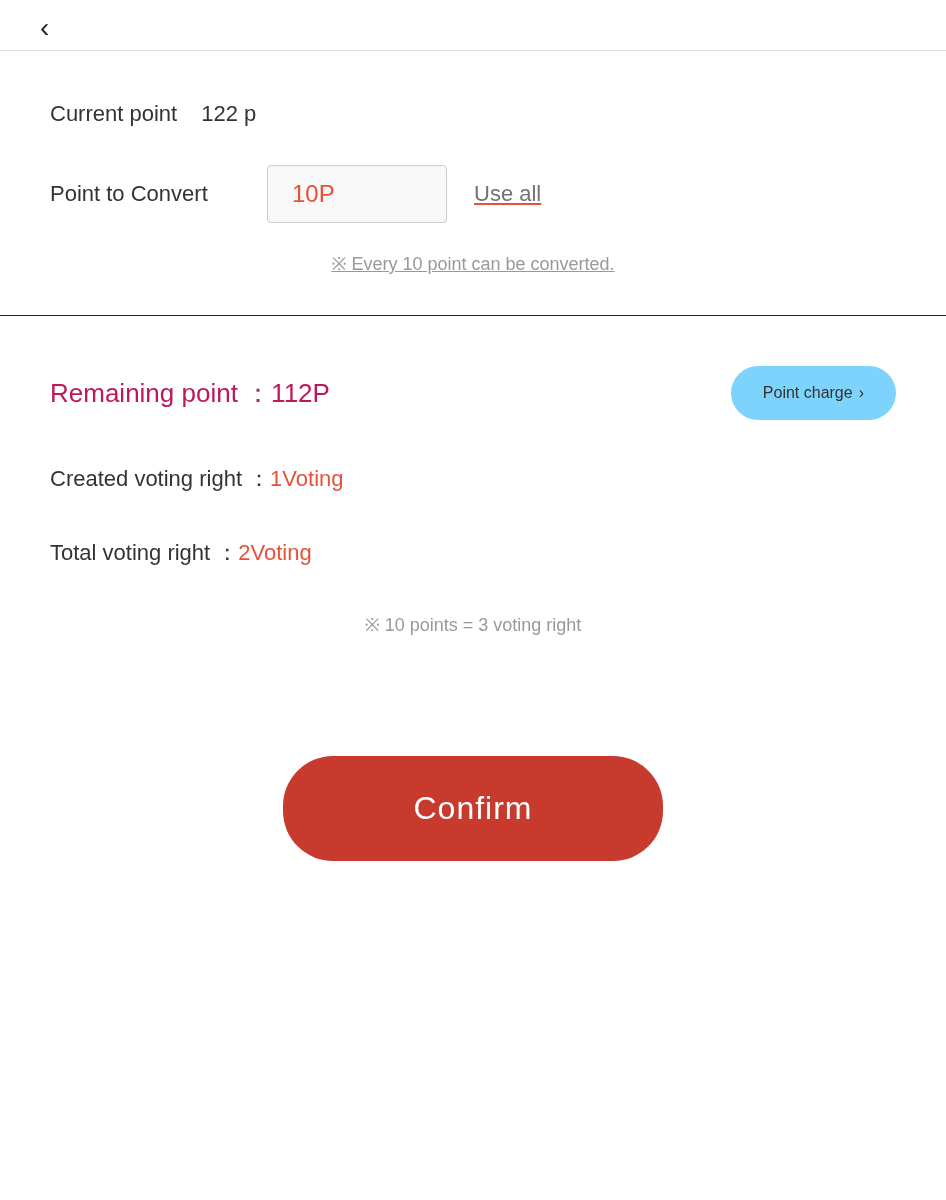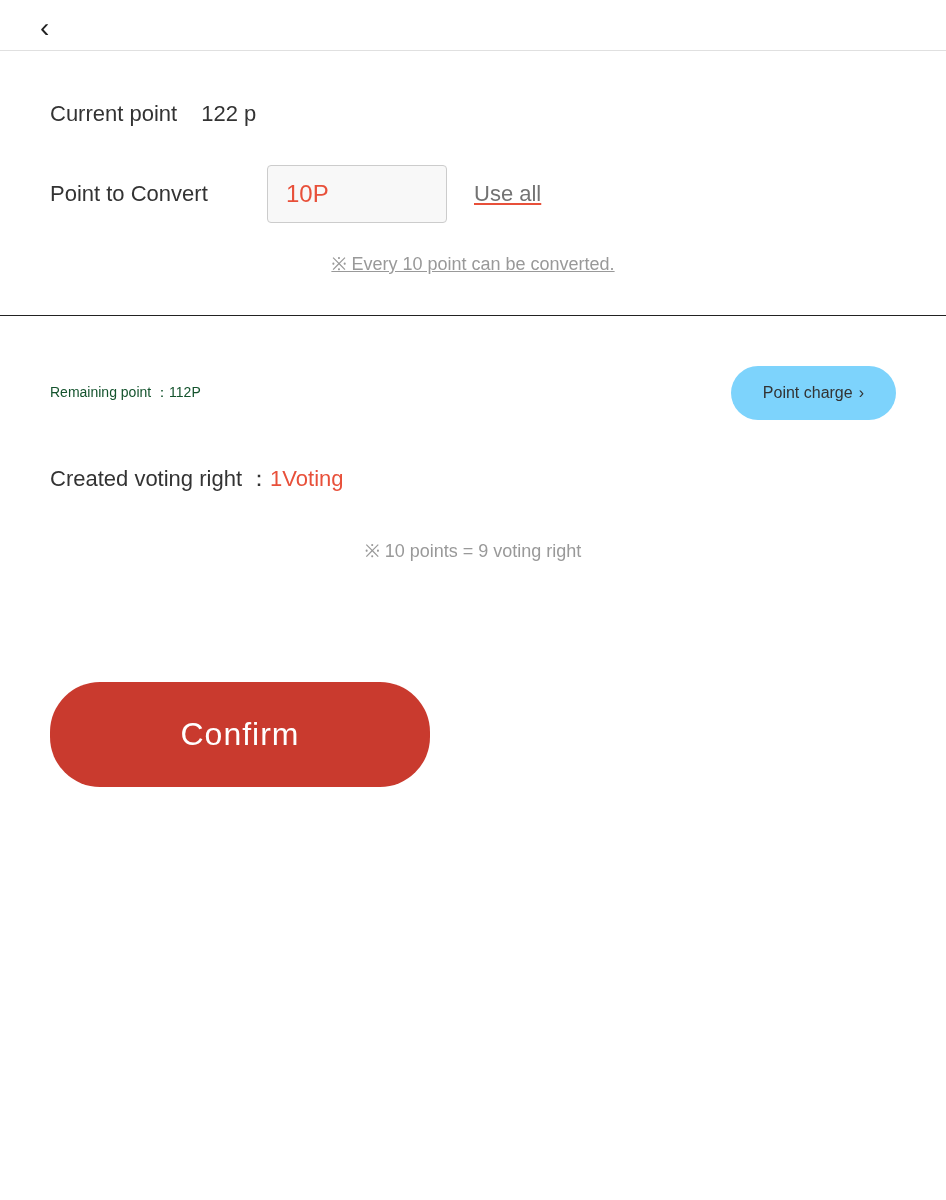--- a/index.html
+++ b/index.html
@@ -75,21 +75,21 @@
 
     .point-convert-label {
       font-size: 22px;
       color: #333;
       min-width: 190px;
     }
 
     .point-input {
       border: 1.5px solid #ccc;
       border-radius: 4px;
-      padding: 14px 18px;
+      padding: 14px 24px;
       font-size: 24px;
       color: #e8503a;
       width: 180px;
       background: #f8f8f8;
       outline: none;
     }
 
     .use-all-btn {
       font-size: 22px;
       color: #737373;
@@ -113,22 +113,22 @@
     }
 
     .info-row {
       display: flex;
       align-items: center;
       justify-content: space-between;
       margin-bottom: 44px;
     }
 
     .info-row-left {
-      font-size: 14px;
-      color: #14532d;
+      font-size: 26px;
+      color: #be185d;
     }
 
     .info-value-red {
       color: #e8503a;
     }
 
     .point-charge-btn {
       background: #7dd3fc;
       border: none;
       border-radius: 36px;
@@ -155,21 +155,21 @@
       font-size: 18px;
       color: #999;
       text-align: center;
       margin-top: 10px;
       margin-bottom: 60px;
     }
 
     
     .confirm-section {
       display: flex;
-      justify-content: flex-start;
+      justify-content: center;
       padding: 20px 50px 60px;
     }
 
     .confirm-btn {
       background: #c93a2e;
       color: #ffffff;
       border: none;
       border-radius: 50px;
       font-size: 32px;
       font-weight: 400;
@@ -212,20 +212,25 @@
       <span>›</span>
     </button>
   </div>
 
   <div class="info-row-single">
     <span class="info-label">
       <span>Created voting right  ：</span><span class="info-value-red">1Voting</span>
     </span>
   </div>
 
-
-  <div class="conversion-note">※  10 points = 9 voting right</div>
+  <div class="info-row-single">
+    <span class="info-label">
+      <span>Total voting right  ：</span><span class="info-value-red">2Voting</span>
+    </span>
+  </div>
+
+  <div class="conversion-note">※  10 points = 3 voting right</div>
 
 </div>
 
 <div class="confirm-section">
   <button class="confirm-btn">Confirm</button>
 </div>
 
 </body></html>

